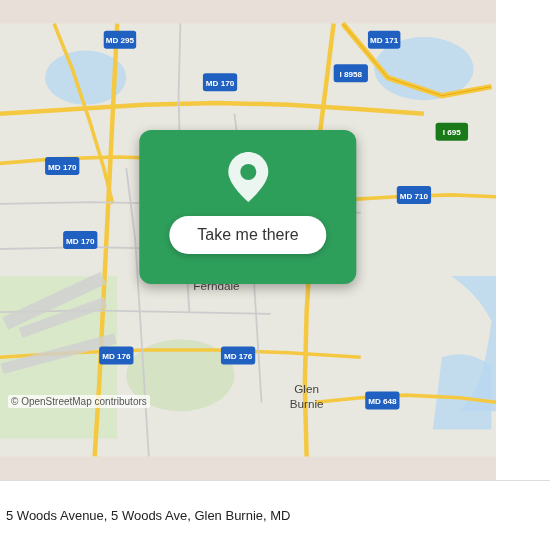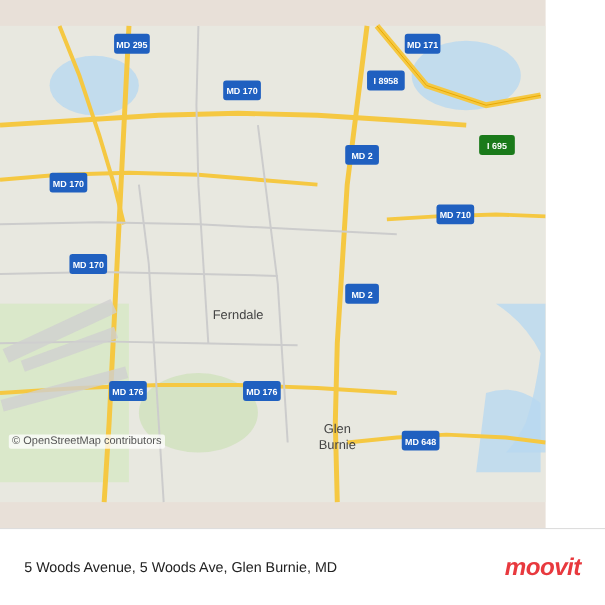--- a/index.html
+++ b/index.html
@@ -73,21 +73,21 @@
     #bottom-bar {
       width: 550px;
       height: 70px;
       background-color: white;
       position: absolute;
       bottom: 0;
       left: 0;
       display: flex;
       align-items: center;
       justify-content: space-between;
-      padding: 8px 22px;
+      padding: 8px 6px;
       border-top: 1px solid #ddd;
     }
 
     #address-text {
       font-size: 13px;
       color: #222;
       line-height: 1.5;
       max-width: 380px;
     }
 
@@ -203,26 +203,33 @@
 
     <rect x="405" y="408" width="38" height="20" rx="3" fill="#2060c0"></rect>
     <text x="424" y="422" text-anchor="middle" fill="white" font-size="9" font-weight="bold">MD 648</text>
 
     <text x="240" y="295" text-anchor="middle" fill="#444" font-size="13" font-weight="500">Ferndale</text>
     <text x="340" y="410" text-anchor="middle" fill="#444" font-size="13" font-weight="500">Glen</text>
     <text x="340" y="426" text-anchor="middle" fill="#444" font-size="13" font-weight="500">Burnie</text>
 
   </svg>
 
+  <div id="button-overlay">
+    <div id="green-box">
+
+      <svg id="location-pin" viewBox="0 0 44 54" xmlns="http://www.w3.org/2000/svg">
+        <path d="M22 2 C11 2 2 11 2 22 C2 35 22 52 22 52 C22 52 42 35 42 22 C42 11 33 2 22 2 Z" fill="white" opacity="0.9"></path>
+        <circle cx="22" cy="22" r="8" fill="#2e9e5b"></circle>
+      </svg>
+      <button id="take-me-there-btn">Take me there</button>
+    </div>
+  </div>
 
   <div id="openstreetmap-credit">
     <span>© OpenStreetMap contributors</span>
   </div>
 </div>
 
 <div id="bottom-bar">
   <div id="address-text">
     <div>5 Woods Avenue, 5 Woods Ave, Glen Burnie, MD</div>
   </div>
-  <div id="moovit-logo">
-    <span id="moovit-text">moovit</span>
-  </div>
 </div>
 
 </body></html>

